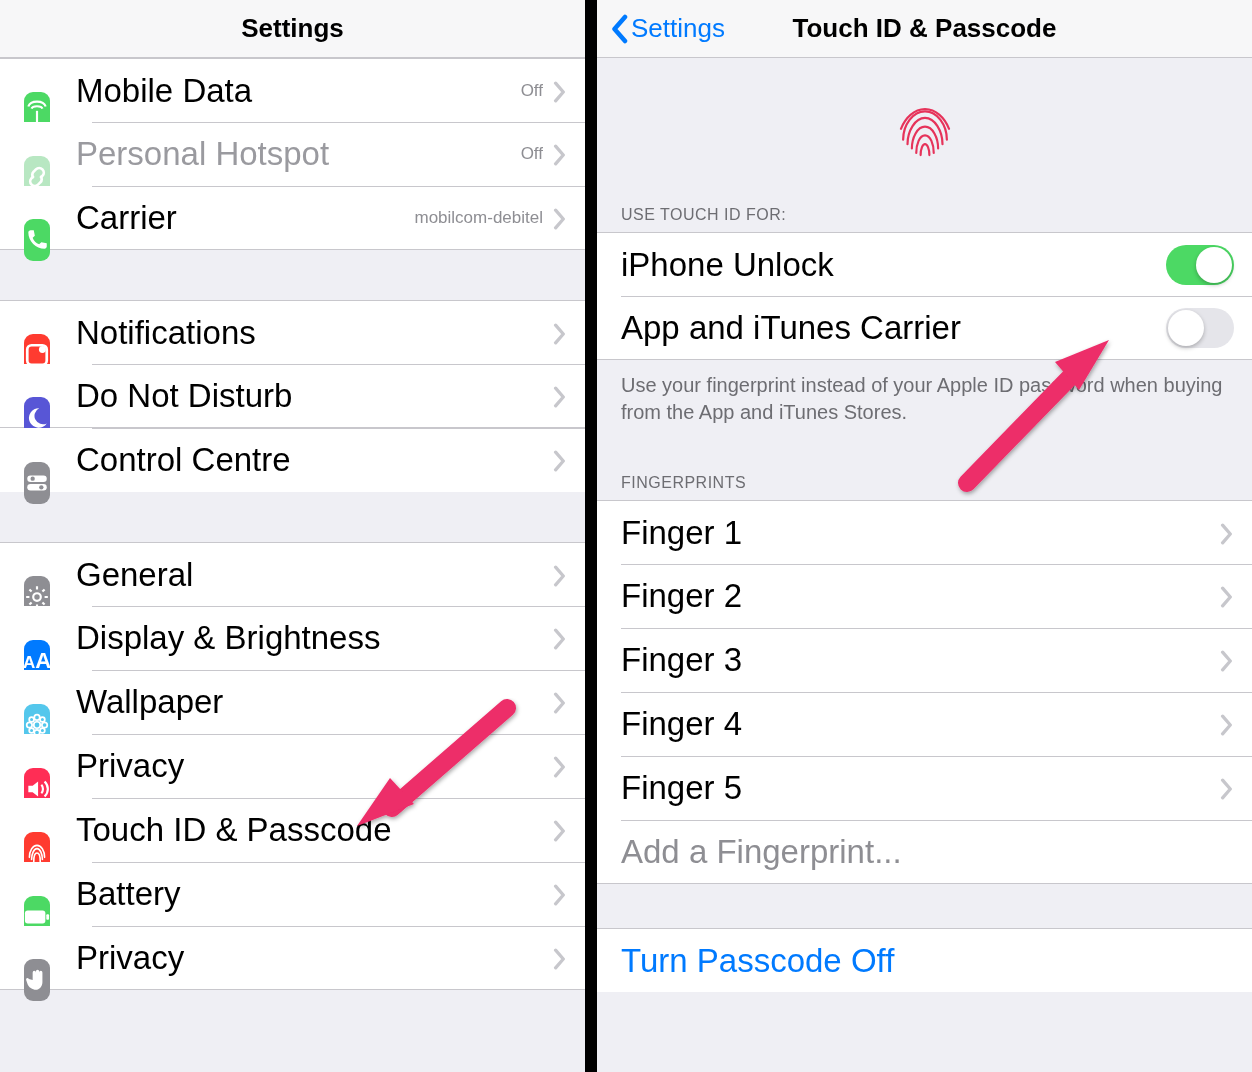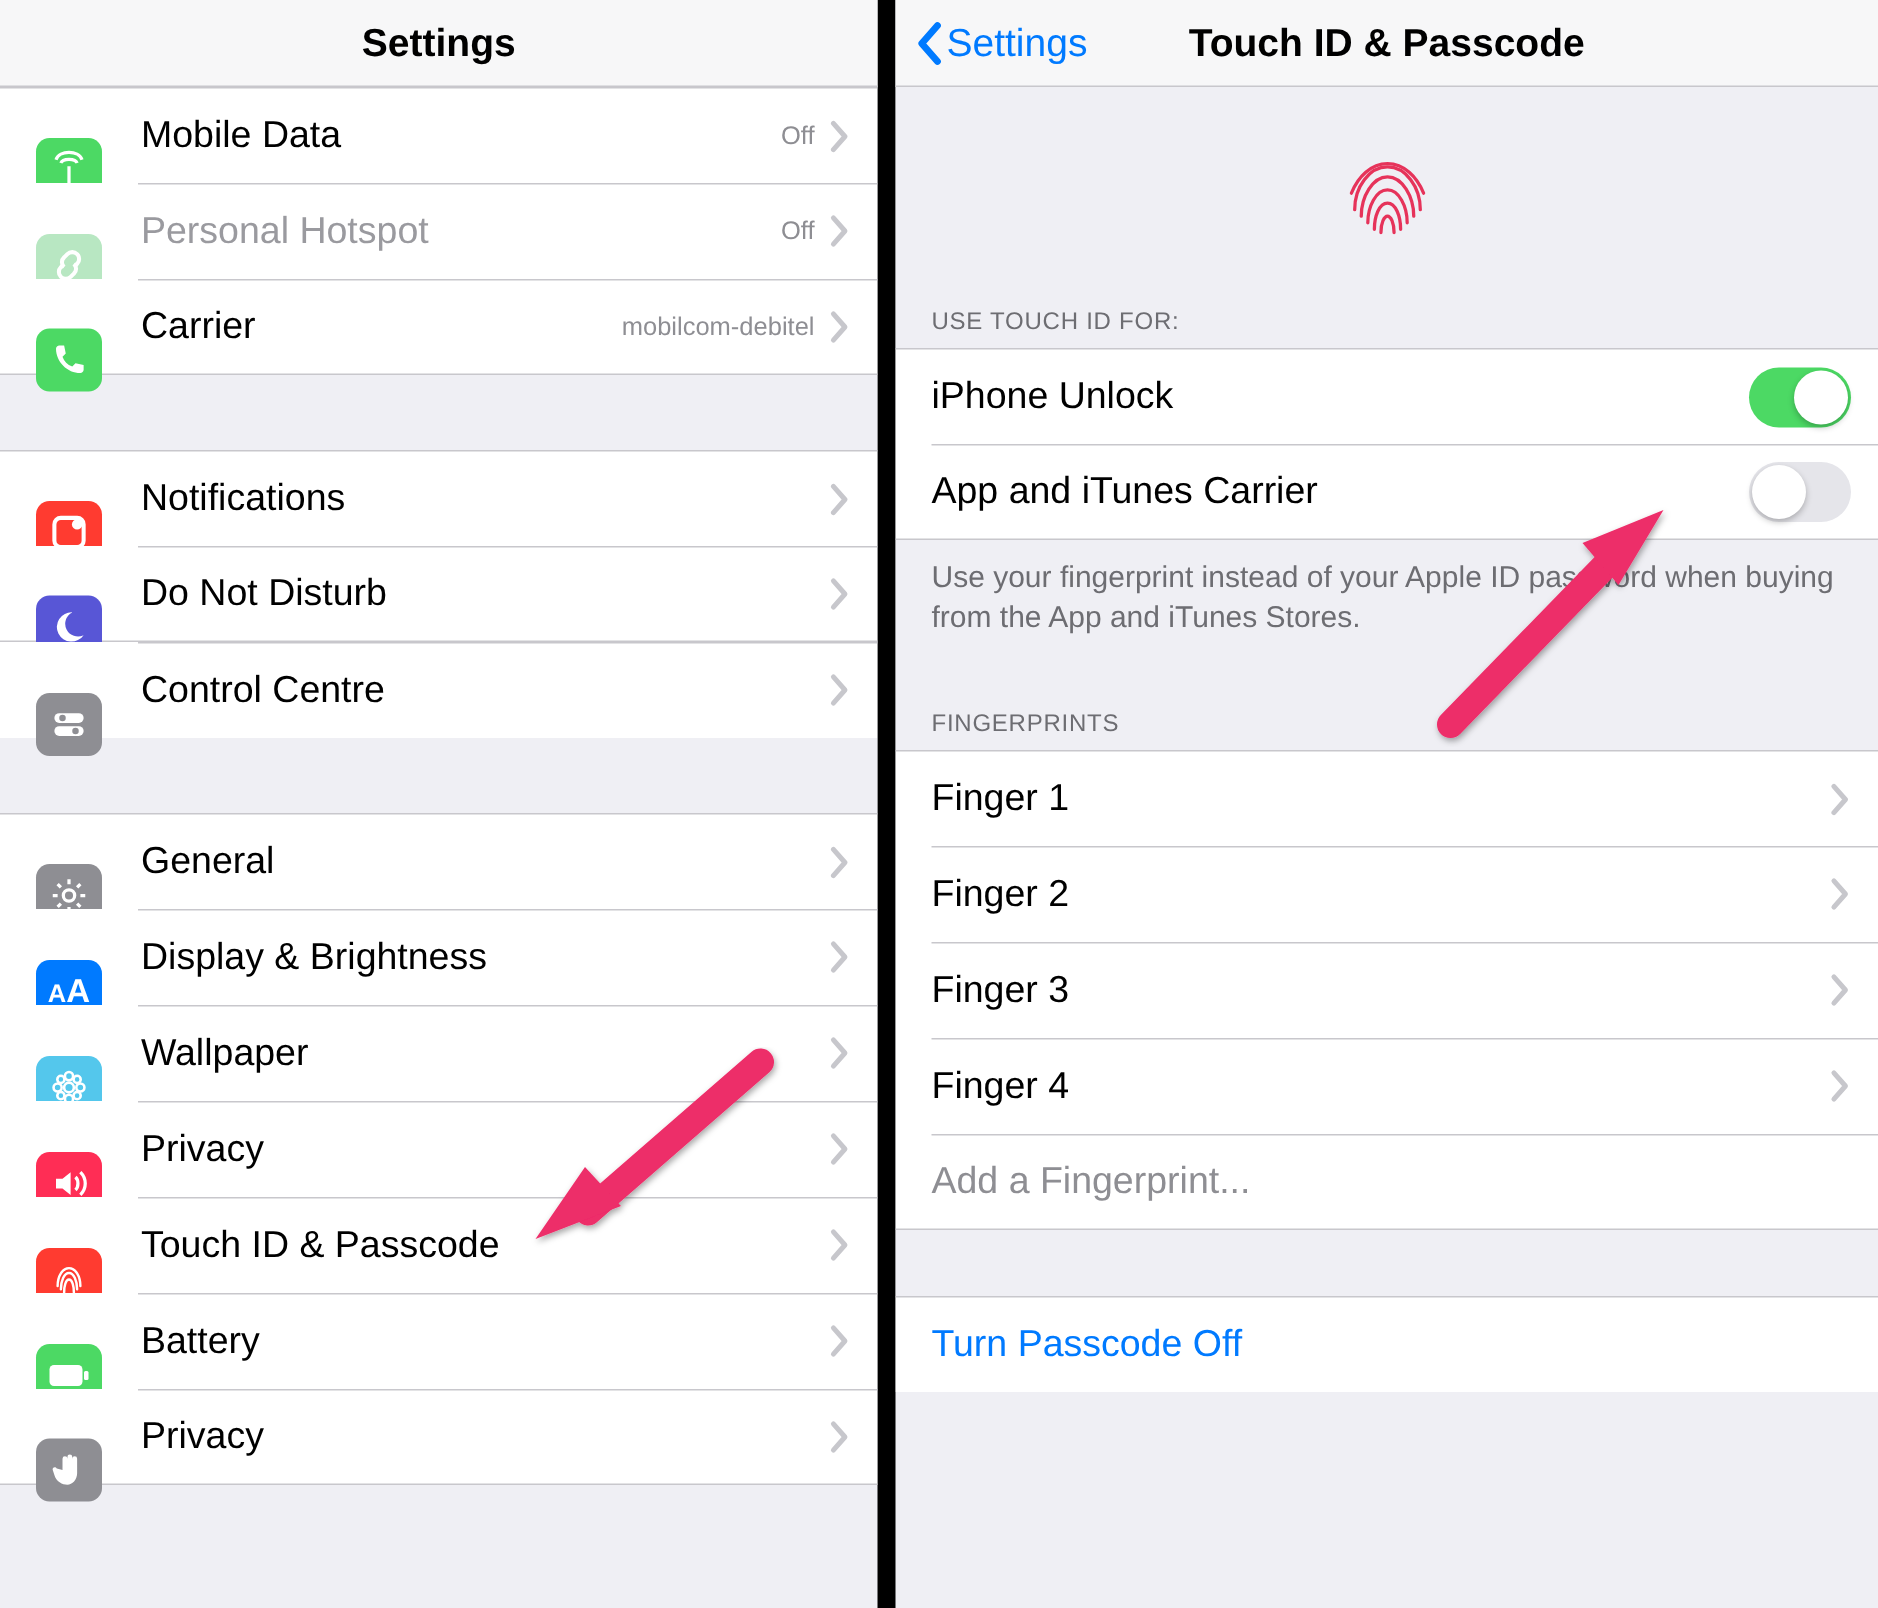--- a/index.html
+++ b/index.html
@@ -72,25 +72,25 @@
     left: 92px;
     right: 0;
     height: 1px;
     background: #c8c7cc;
   }
   .panel-left .cell + .cell::before { left: 92px; }
   .panel-right .cell + .cell::before { left: 24px; }
   .cell.first-top { border-top: 1px solid #c8c7cc; }
   .cell.last-bottom { border-bottom: 1px solid #c8c7cc; }
   .cell-icon {
-    width: 44px; height: 42px; border-radius: 9px;
+    width: 26px; height: 42px; border-radius: 9px;
     display: flex; align-items: center; justify-content: center;
     margin-right: 26px; flex: none; color: #fff; font-size: 24px; margin-top: 45px;
   }
-  .cell-label { font-size: 25px; color: #000; flex: 1; }
+  .cell-label { font-size: 33px; color: #000; flex: 1; }
   .cell-label.disabled { color: #9a9a9f; }
   .cell-label.placeholder { color: #8e8e93; }
   .cell-label.link { color: #007aff; }
   .cell-value { font-size: 17px; color: #8e8e93; margin-right: 10px; }
   .chevron { color: #c7c7cc; font-size: 34px; line-height: 1; }
   .toggle {
     width: 68px; height: 40px; border-radius: 20px; position: relative;
     background: #e5e5ea; flex: none;
   }
   .toggle .knob {
@@ -382,20 +382,26 @@
           <span class="chevron"><svg width="14" height="22" viewBox="0 0 12 20">
               <path d="M2 2 L9 10 L2 18" stroke="#c7c7cc" stroke-width="3" fill="none" stroke-linecap="round" stroke-linejoin="round"></path>
             </svg></span>
         </div>
         <div class="cell">
           <span class="cell-label">Finger 4</span>
           <span class="chevron"><svg width="14" height="22" viewBox="0 0 12 20">
               <path d="M2 2 L9 10 L2 18" stroke="#c7c7cc" stroke-width="3" fill="none" stroke-linecap="round" stroke-linejoin="round"></path>
             </svg></span>
         </div>
+        <div class="cell">
+          <span class="cell-label">Finger 5</span>
+          <span class="chevron"><svg width="14" height="22" viewBox="0 0 12 20">
+              <path d="M2 2 L9 10 L2 18" stroke="#c7c7cc" stroke-width="3" fill="none" stroke-linecap="round" stroke-linejoin="round"></path>
+            </svg></span>
+        </div>
         <div class="cell last-bottom">
           <span class="cell-label placeholder">Add a Fingerprint...</span>
         </div>
       </div>
 
     <div class="group-gap" style="height:44px;"></div>
     <div class="cell first-top">
       <span class="cell-label link">Turn Passcode Off</span>
     </div>
   </div>

